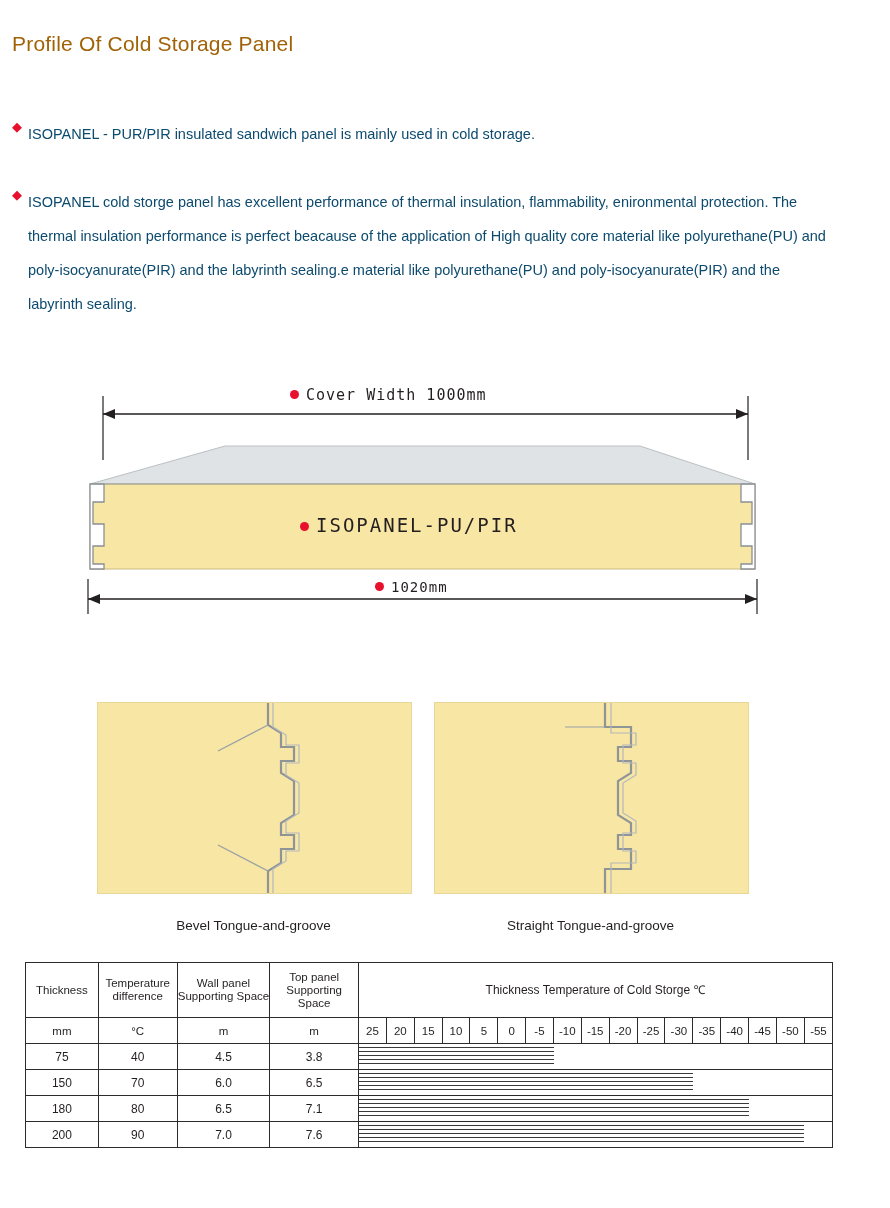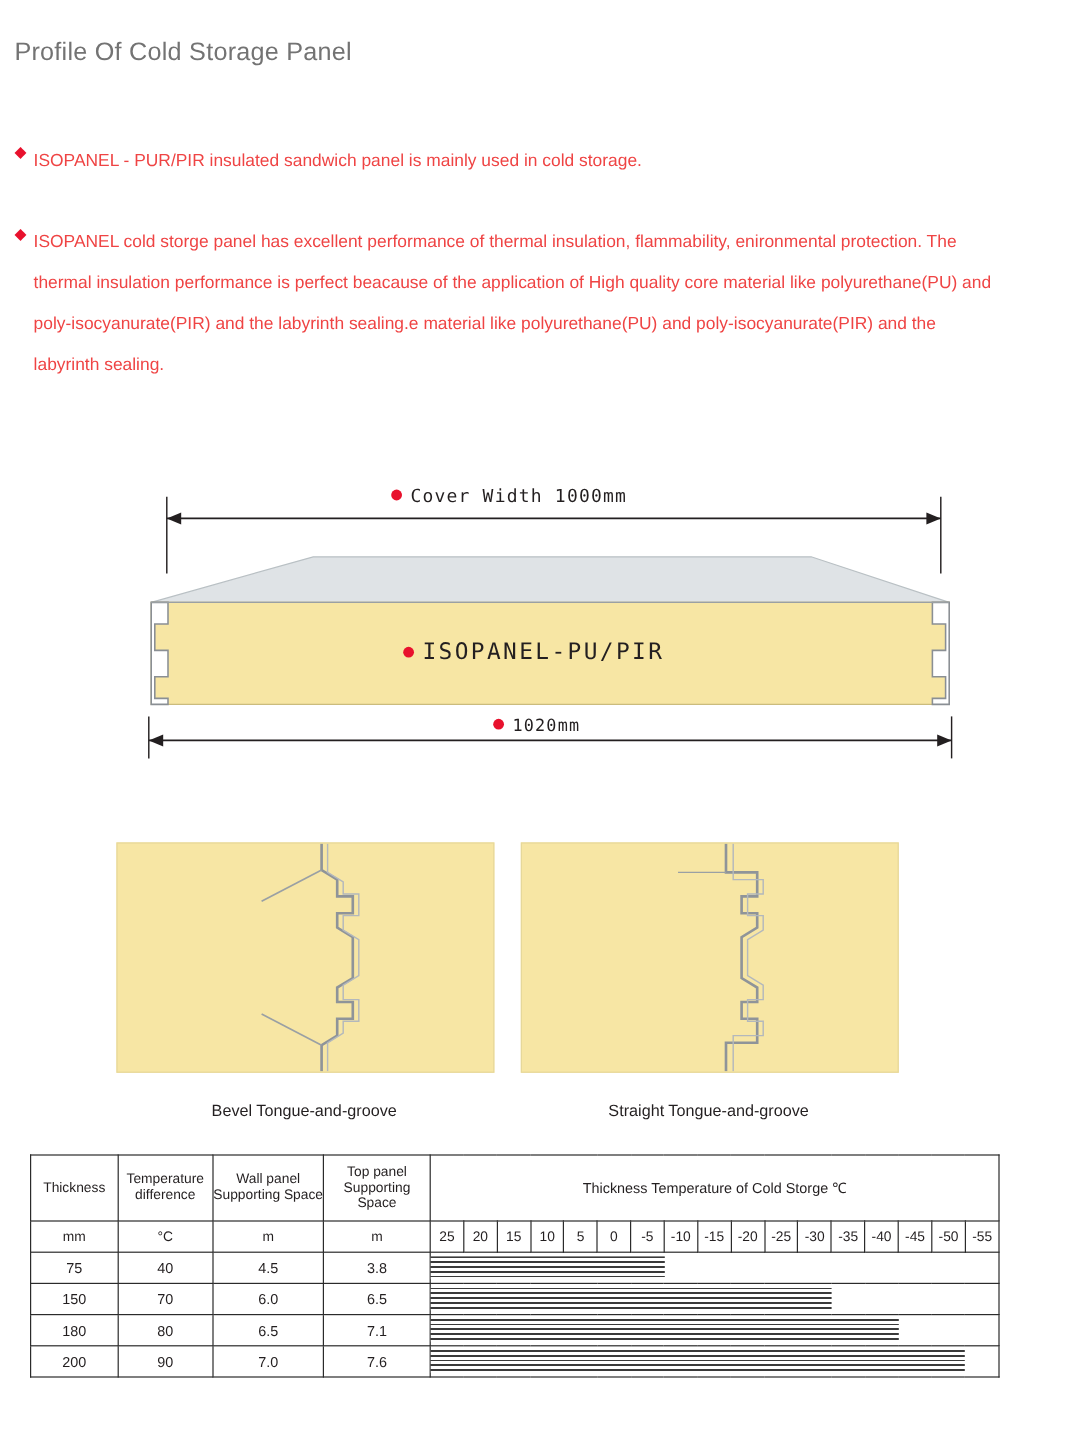--- a/index.html
+++ b/index.html
@@ -18,21 +18,21 @@
   .page {
     position: relative;
     width: 890px;
     height: 1208px;
   }
   .title {
     position: absolute;
     left: 12px;
     top: 32px;
     font-size: 21px;
-    color: #737373;
+    color: #a16207;
     letter-spacing: 0.2px;
     font-weight: 400;
   }
   .bullet-block {
     position: absolute;
     left: 12px;
     width: 820px;
   }
   .bullet-row {
     display: flex;
@@ -41,33 +41,32 @@
   .diamond {
     color: #e8112d;
     font-size: 13px;
     line-height: 20px;
     margin-right: 6px;
     flex: 0 0 auto;
   }
   .bullet-text {
     font-size: 14.5px;
     line-height: 34px;
-    color: #ef4444;
+    color: #0c4a6e;
   }
   .b1 { top: 117px; }
   .b2 { top: 185px; }
 
   
   .diagram {
     position: absolute;
     left: 0;
-    top: 392px;
+    top: 374px;
     width: 800px;
     height: 270px;
-    margin-left: 36px;
   }
   .dim-label {
     position: absolute;
     font-family: "DejaVu Sans Mono", monospace;
     font-size: 15px;
     letter-spacing: 1px;
     color: #231f20;
     white-space: nowrap;
   }
   .red-dot {

